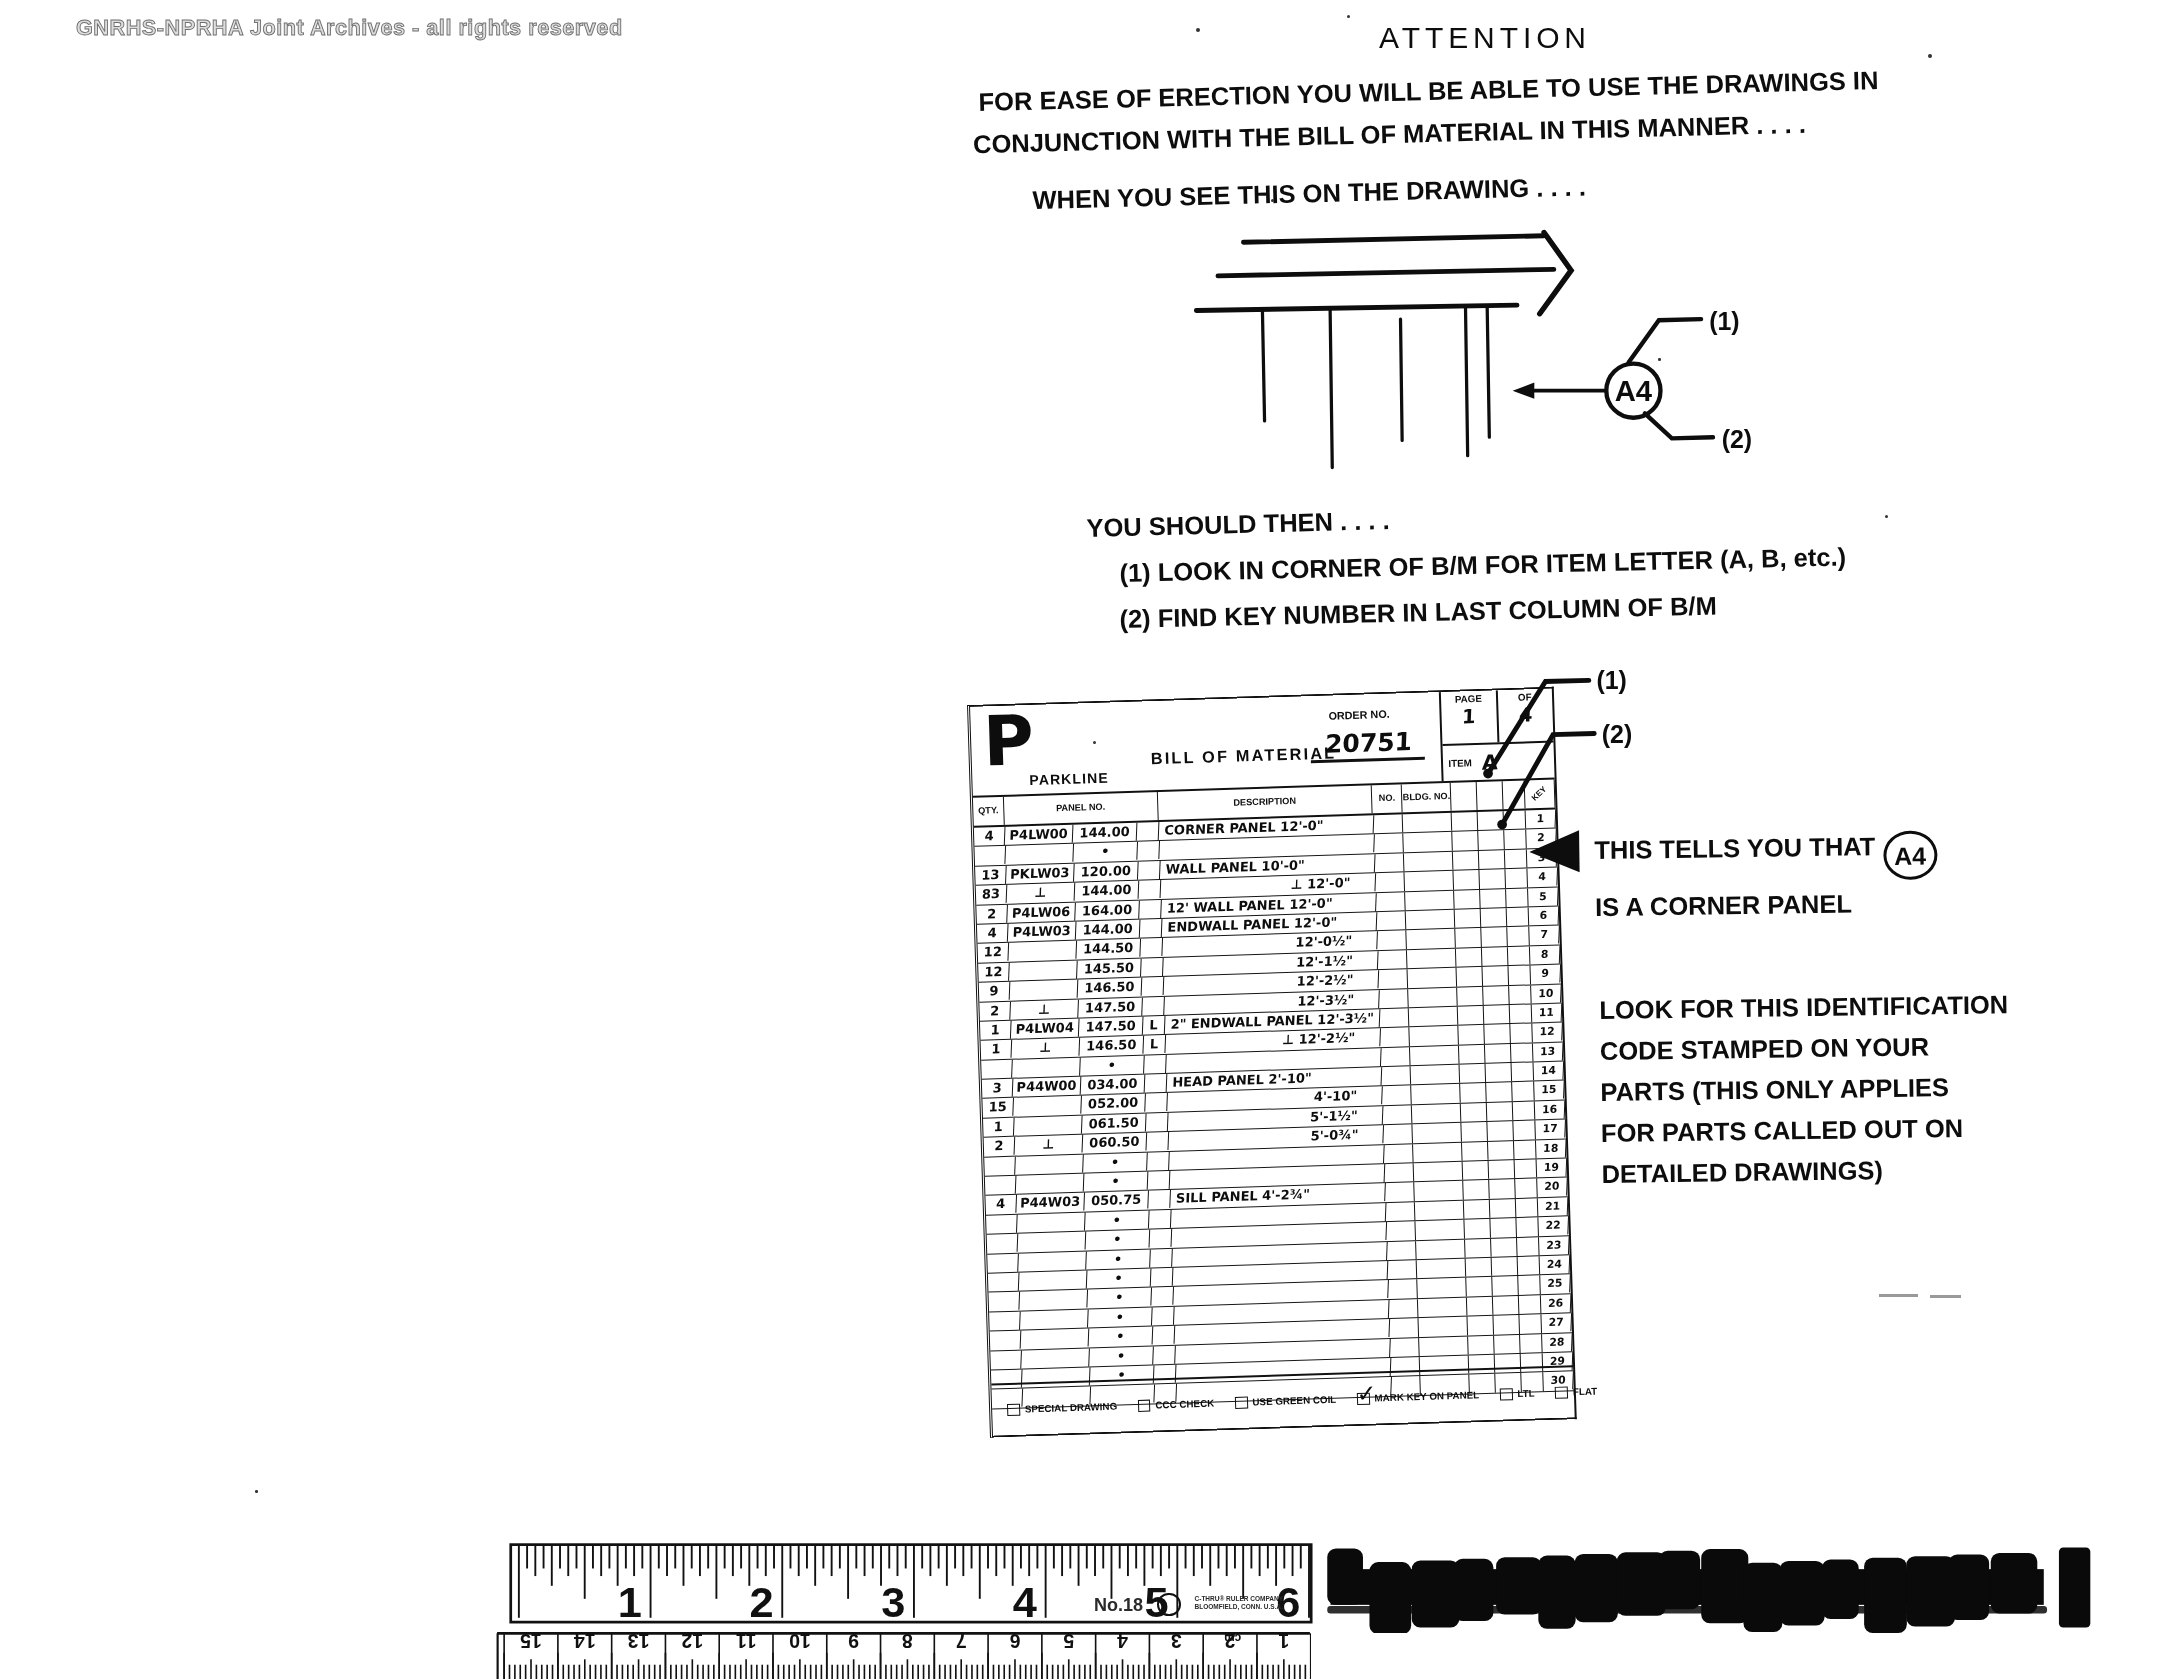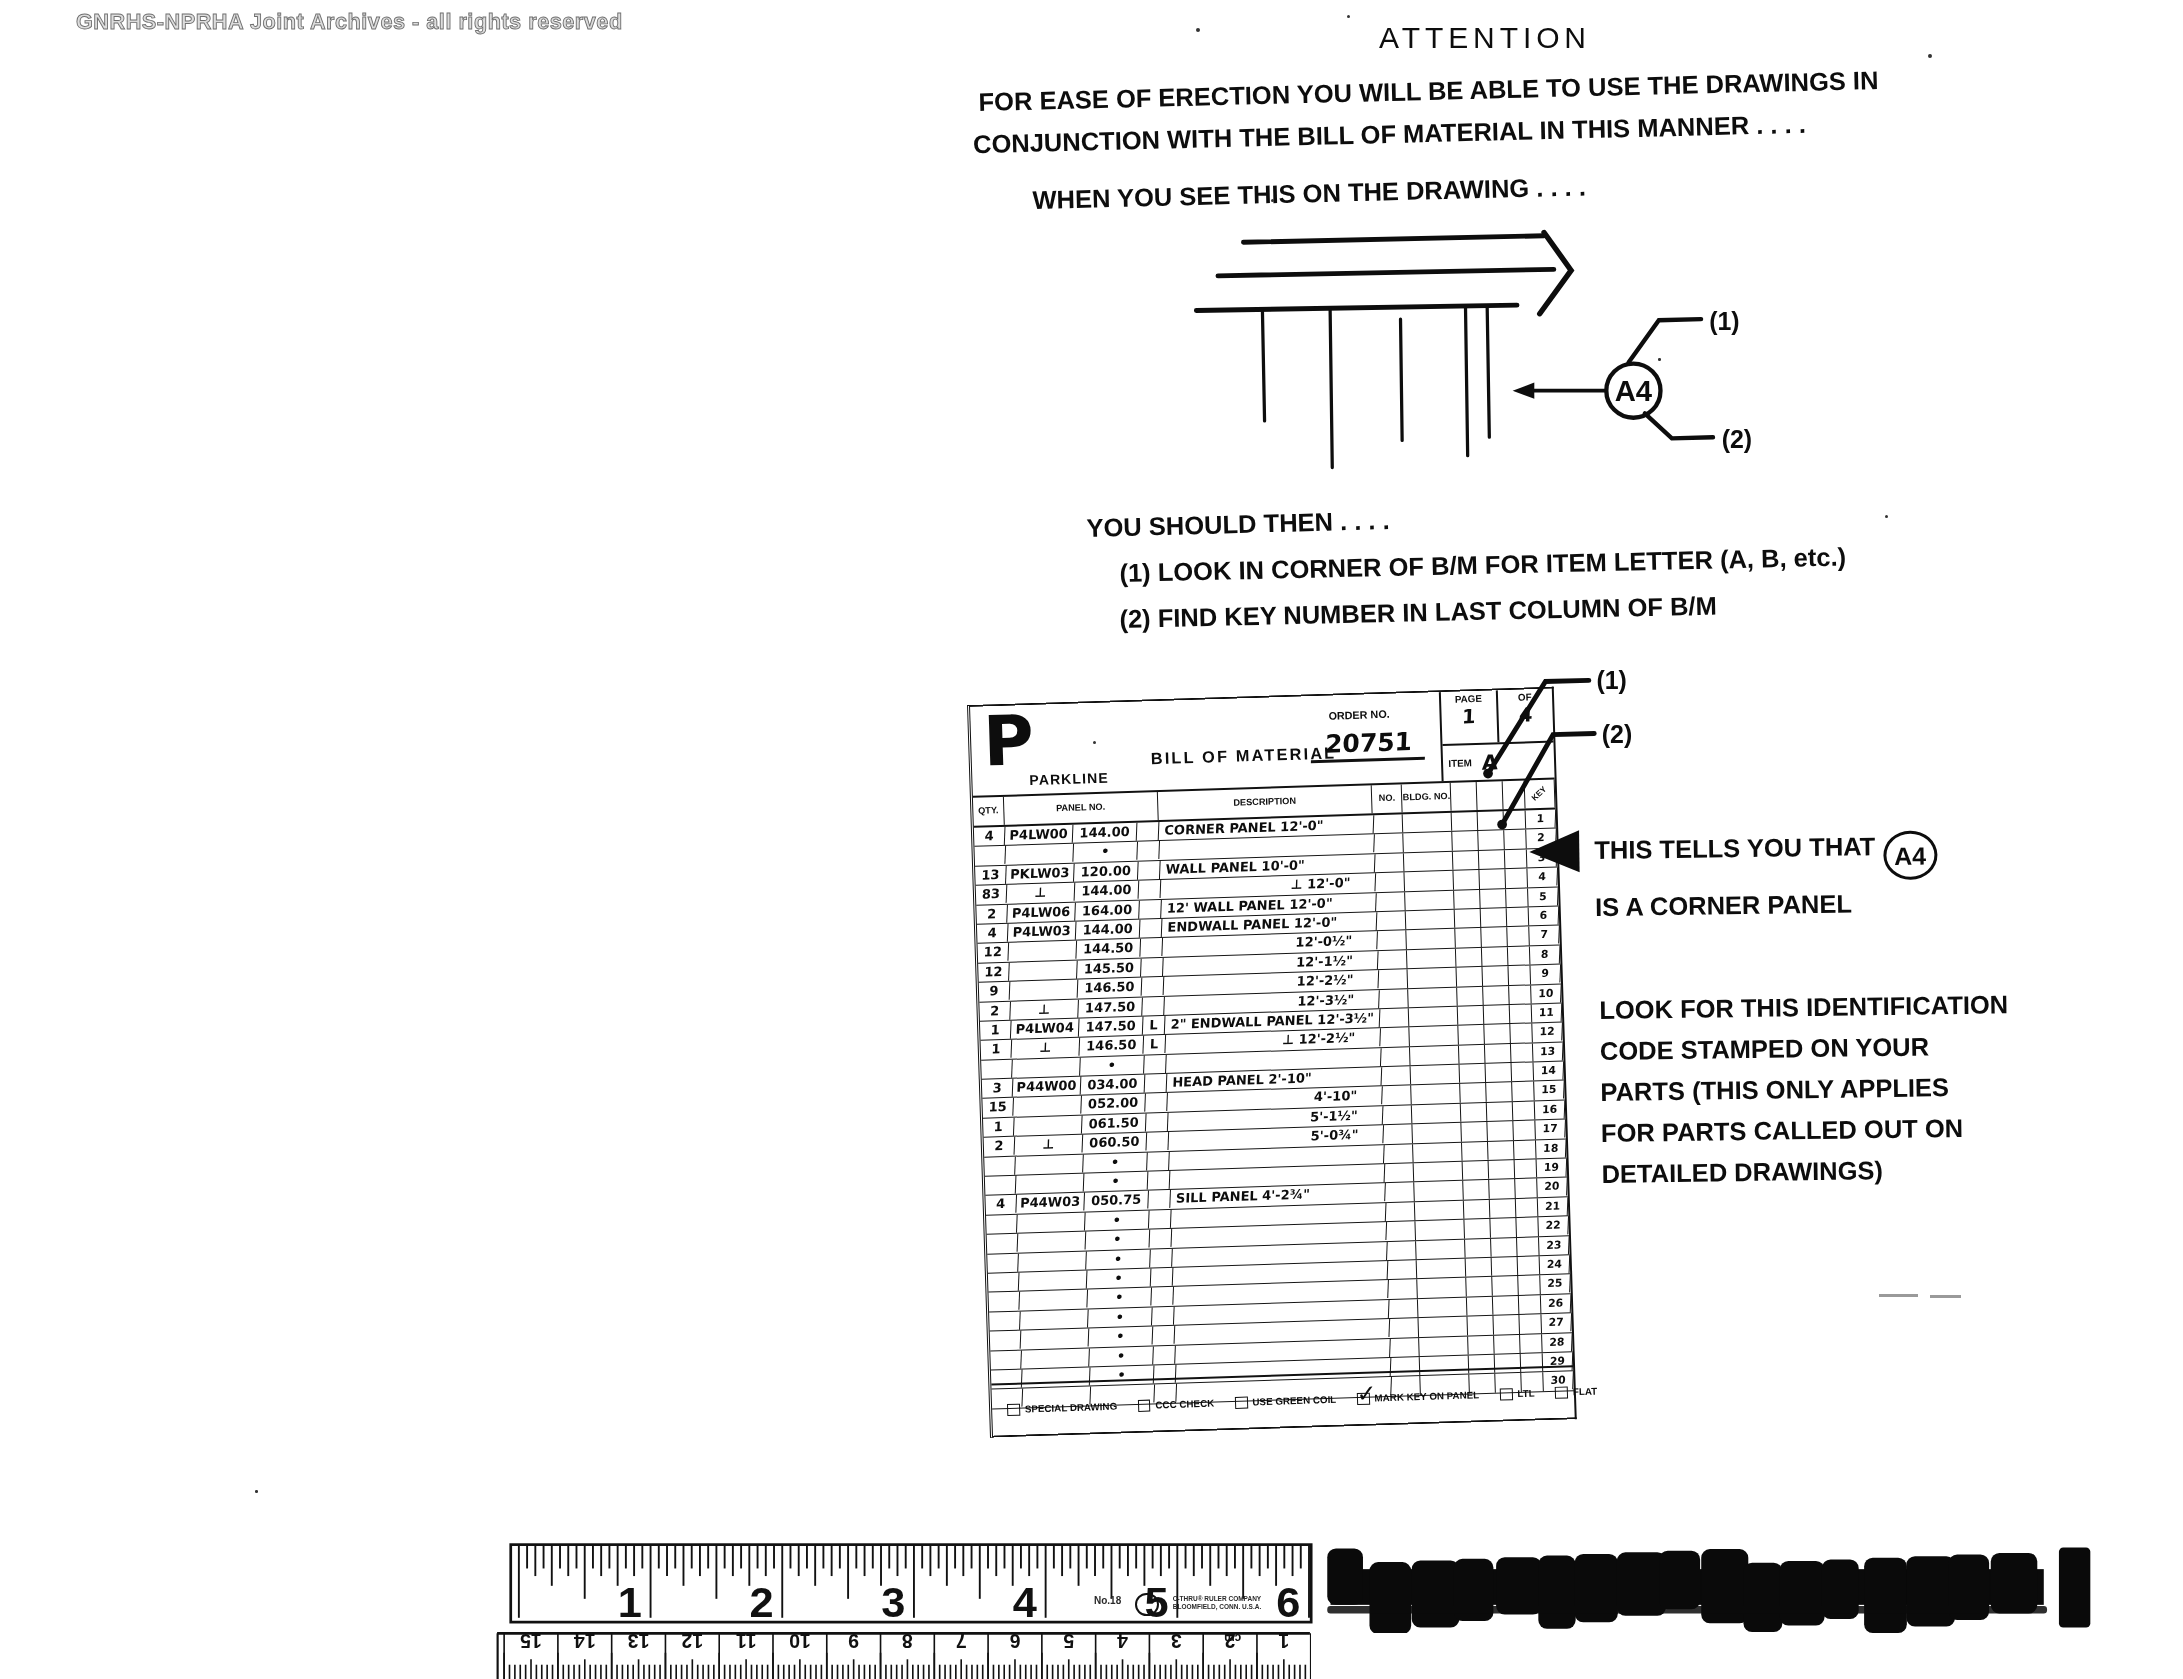--- a/index.html
+++ b/index.html
@@ -50,21 +50,21 @@
   
   .pointer-left{width:0;height:0;border-top:21.7px solid transparent;border-bottom:21.7px solid transparent;border-right:50px solid #0d0d0d;}
   .circle-code{display:inline-flex;align-items:center;justify-content:center;width:48px;height:43px;border:3.3px solid #0d0d0d;border-radius:50%;font-size:25px;font-weight:700;margin-left:7.6px;vertical-align:-9.8px;}
   svg text{font-family:"Liberation Sans",sans-serif;}
 </style>
 </head>
 <body>
 
 <div class="page">
 
-  <div class="abs watermark" style="left:76px;top:9px;">GNRHS-NPRHA Joint Archives - all rights reserved</div>
+  <div class="abs watermark" style="left:76px;top:15px;">GNRHS-NPRHA Joint Archives - all rights reserved</div>
 
   <div class="abs attention" style="left:1344px;top:20.6px;width:282px;text-align:center;">ATTENTION</div>
 
   <div class="abs bodytxt typed" style="left:978px;top:81px;transform:rotate(-1.4deg);transform-origin:top left;">
     <span style="display:block;">FOR EASE OF ERECTION YOU WILL BE ABLE TO USE THE DRAWINGS IN</span>
     <span style="display:block;margin-left:-6.5px;">CONJUNCTION WITH THE BILL OF MATERIAL IN THIS MANNER . . . .</span>
   </div>
   <div class="abs bodytxt typed" style="left:1032px;top:179px;transform:rotate(-1.4deg);transform-origin:top left;">WHEN YOU SEE THIS ON THE DRAWING . . . .</div>
 
   <svg class="abs" style="left:1192px;top:228px;" width="677" height="282" viewBox="0 0 1250 520">
@@ -684,21 +684,21 @@
       <line x1="1476" y1="5" x2="1476" y2="138" stroke="#111" stroke-width="3.5"></line>
       <text x="245" y="136" text-anchor="end" font-size="80" font-weight="700" font-family="Liberation Serif, serif" fill="#111">1</text>
       <text x="488" y="136" text-anchor="end" font-size="80" font-weight="700" font-family="Liberation Serif, serif" fill="#111">2</text>
       <text x="731" y="136" text-anchor="end" font-size="80" font-weight="700" font-family="Liberation Serif, serif" fill="#111">3</text>
       <text x="974" y="136" text-anchor="end" font-size="80" font-weight="700" font-family="Liberation Serif, serif" fill="#111">4</text>
       <text x="1217" y="136" text-anchor="end" font-size="80" font-weight="700" font-family="Liberation Serif, serif" fill="#111">5</text>
       <text x="1460" y="136" text-anchor="end" font-size="80" font-weight="700" font-family="Liberation Serif, serif" fill="#111">6</text>
     </svg>
 
   <div class="abs" style="left:1094px;top:1595px;display:flex;align-items:flex-start;gap:14px;">
-    <div style="font-size:10px;font-weight:700;color:#2a2a2a;">No.18</div>
+    <div style="font-size:18px;font-weight:700;color:#2a2a2a;">No.18</div>
     <div style="width:19.5px;height:19.5px;border:2.7px solid #111;border-radius:50%;margin-top:-2.2px;"></div>
     <div style="font-size:6.5px;line-height:7.6px;font-weight:700;color:#2a2a2a;">
       <span style="display:block;">C-THRU® RULER COMPANY</span>
       <span style="display:block;">BLOOMFIELD, CONN. U.S.A.</span>
     </div>
   </div>
 
   <svg id="cm-ruler" class="abs" style="left:496px;top:1631px;" width="815" height="49" viewBox="0 0 1505 90">
       <line x1="2" y1="4" x2="1503" y2="4" stroke="#111" stroke-width="5"></line>
       <line x1="3" y1="4" x2="3" y2="90" stroke="#111" stroke-width="4"></line>

